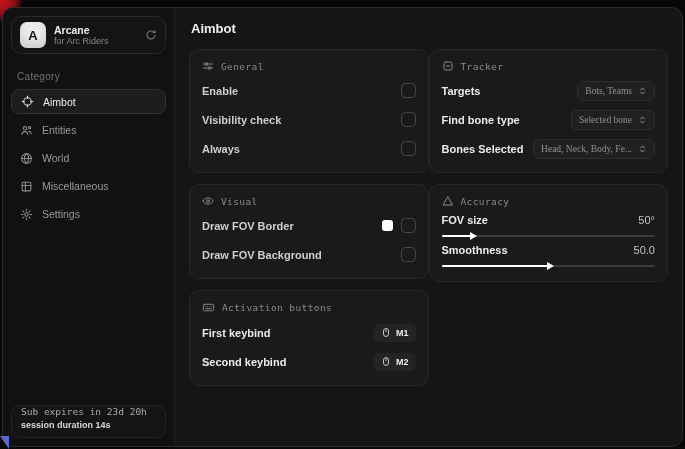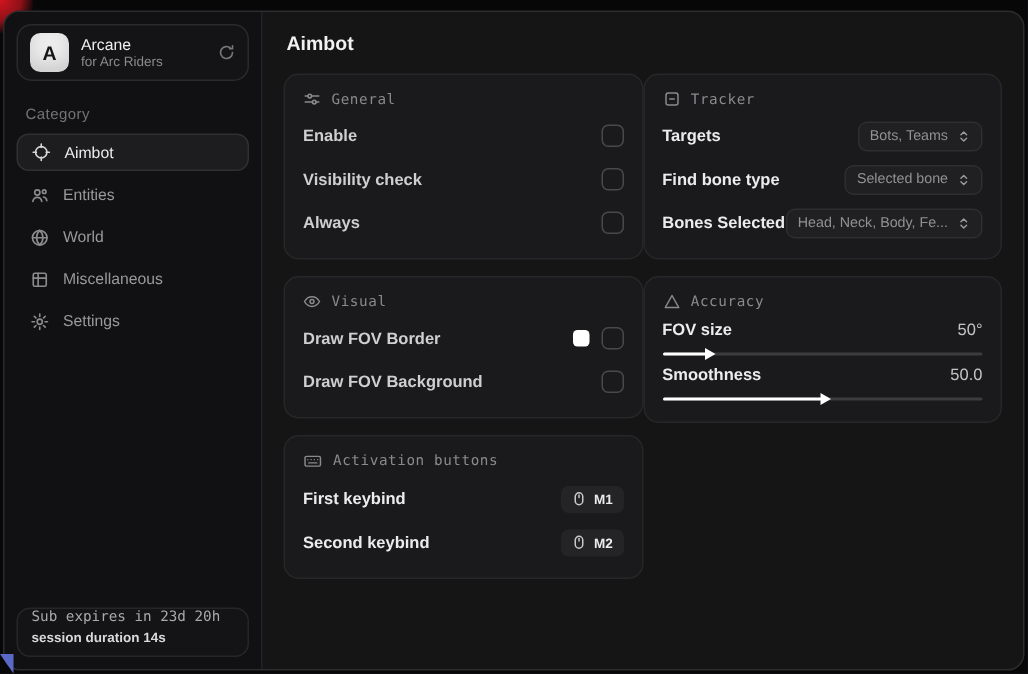--- a/index.html
+++ b/index.html
@@ -33,21 +33,21 @@
     border:1px solid #2a2a2c; border-radius:10px; padding:5px 8px;
     display:flex; align-items:center; gap:8px; background:#141416;
   }
   .logo-box {
     width:26px; height:26px; border-radius:7px; background:#ececec;
     display:flex; align-items:center; justify-content:center;
     color:#151515; font-weight:bold; font-size:13px;
     box-shadow:inset 0 -6px 10px rgba(0,0,0,.12);
   }
   .logo-text { flex:1; line-height:1.15; }
-  .logo-name { font-size:10.5px; font-weight:normal; color:#efefef; }
+  .logo-name { font-size:10.5px; font-weight:bold; color:#efefef; }
   .logo-sub  { font-size:9px; color:#8a8a8c; }
   .refresh-btn { color:#77777a; display:flex; cursor:pointer; }
   .cat-label { margin:17px 6px 7px; font-size:10px; color:#737376; letter-spacing:.3px; }
   .nav { display:flex; flex-direction:column; gap:4px; }
   .nav-item {
     display:flex; align-items:center; gap:9px; height:24px; padding:0 9px;
     border-radius:8px; color:#99999c; font-size:10.5px; cursor:pointer;
   }
   .nav-item .ic { display:flex; color:#8b8b8e; }
   .nav-item.active {
@@ -95,21 +95,21 @@
     display:flex; align-items:center; gap:5px; height:18px; padding:0 7px;
     background:#242426; border-radius:5px; color:#ececee;
     font-size:9px; font-weight:bold; cursor:pointer;
   }
   .keybtn .ic { display:flex; color:#c9c9cb; }
   .dropdown {
     display:flex; align-items:center; gap:6px; height:20px; padding:0 7px;
     background:#202022; border:1px solid #2e2e30; border-radius:6px;
     color:#919194; font-size:9.5px; cursor:pointer; max-width:134px;
   }
-  .dropdown .dd-text { white-space:nowrap; overflow:hidden; max-width:112px; }
+  .dropdown .dd-text { white-space:nowrap; overflow:hidden; max-width:112px;font-family:Liberation Serif, serif; }
   .dropdown .ic { display:flex; color:#9a9a9d; flex:0 0 auto; }
   
   .slider-block { margin-top:7px; }
   .slider-head { display:flex; justify-content:space-between; align-items:center; }
   .slider-label { font-size:11px; font-weight:bold; color:#ececee; }
   .slider-value { font-size:11px; color:#c3c3c6; }
   .slider-track {
     position:relative; height:2px; background:#3c3c3f; border-radius:2px;
     margin:9px 0 3px; cursor:pointer;
   }

